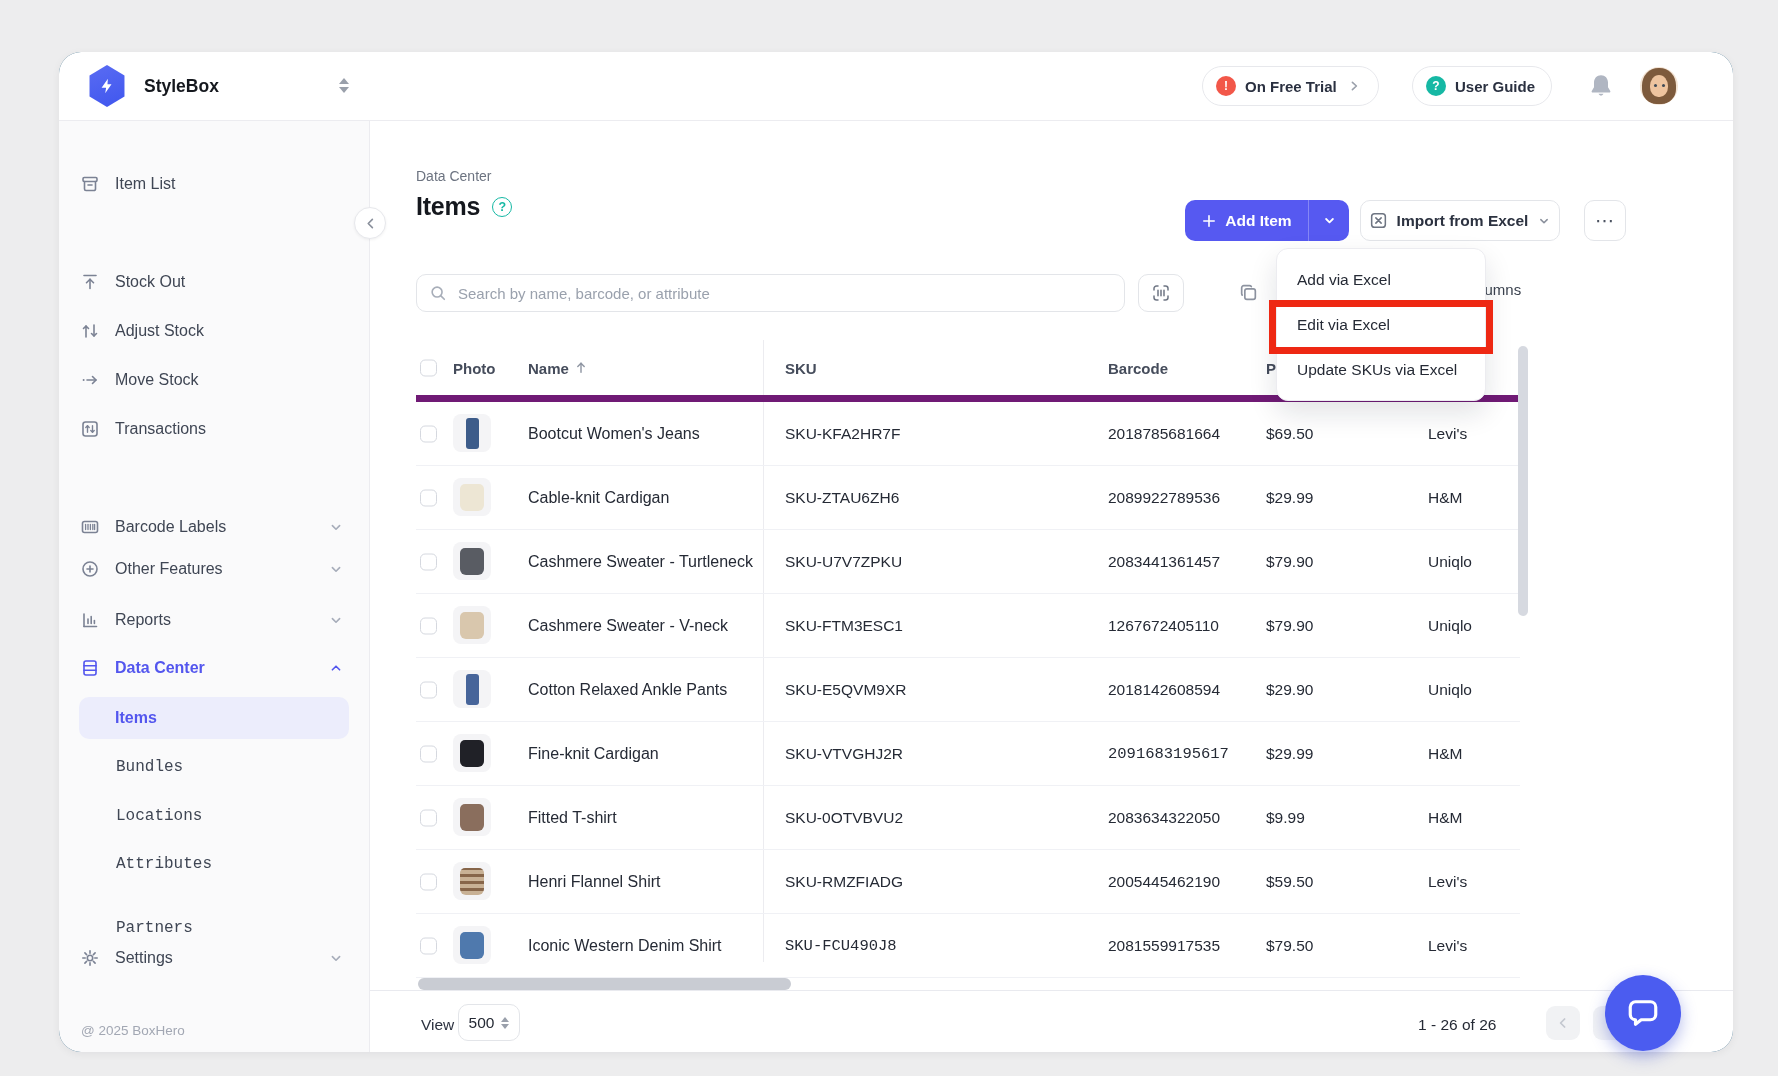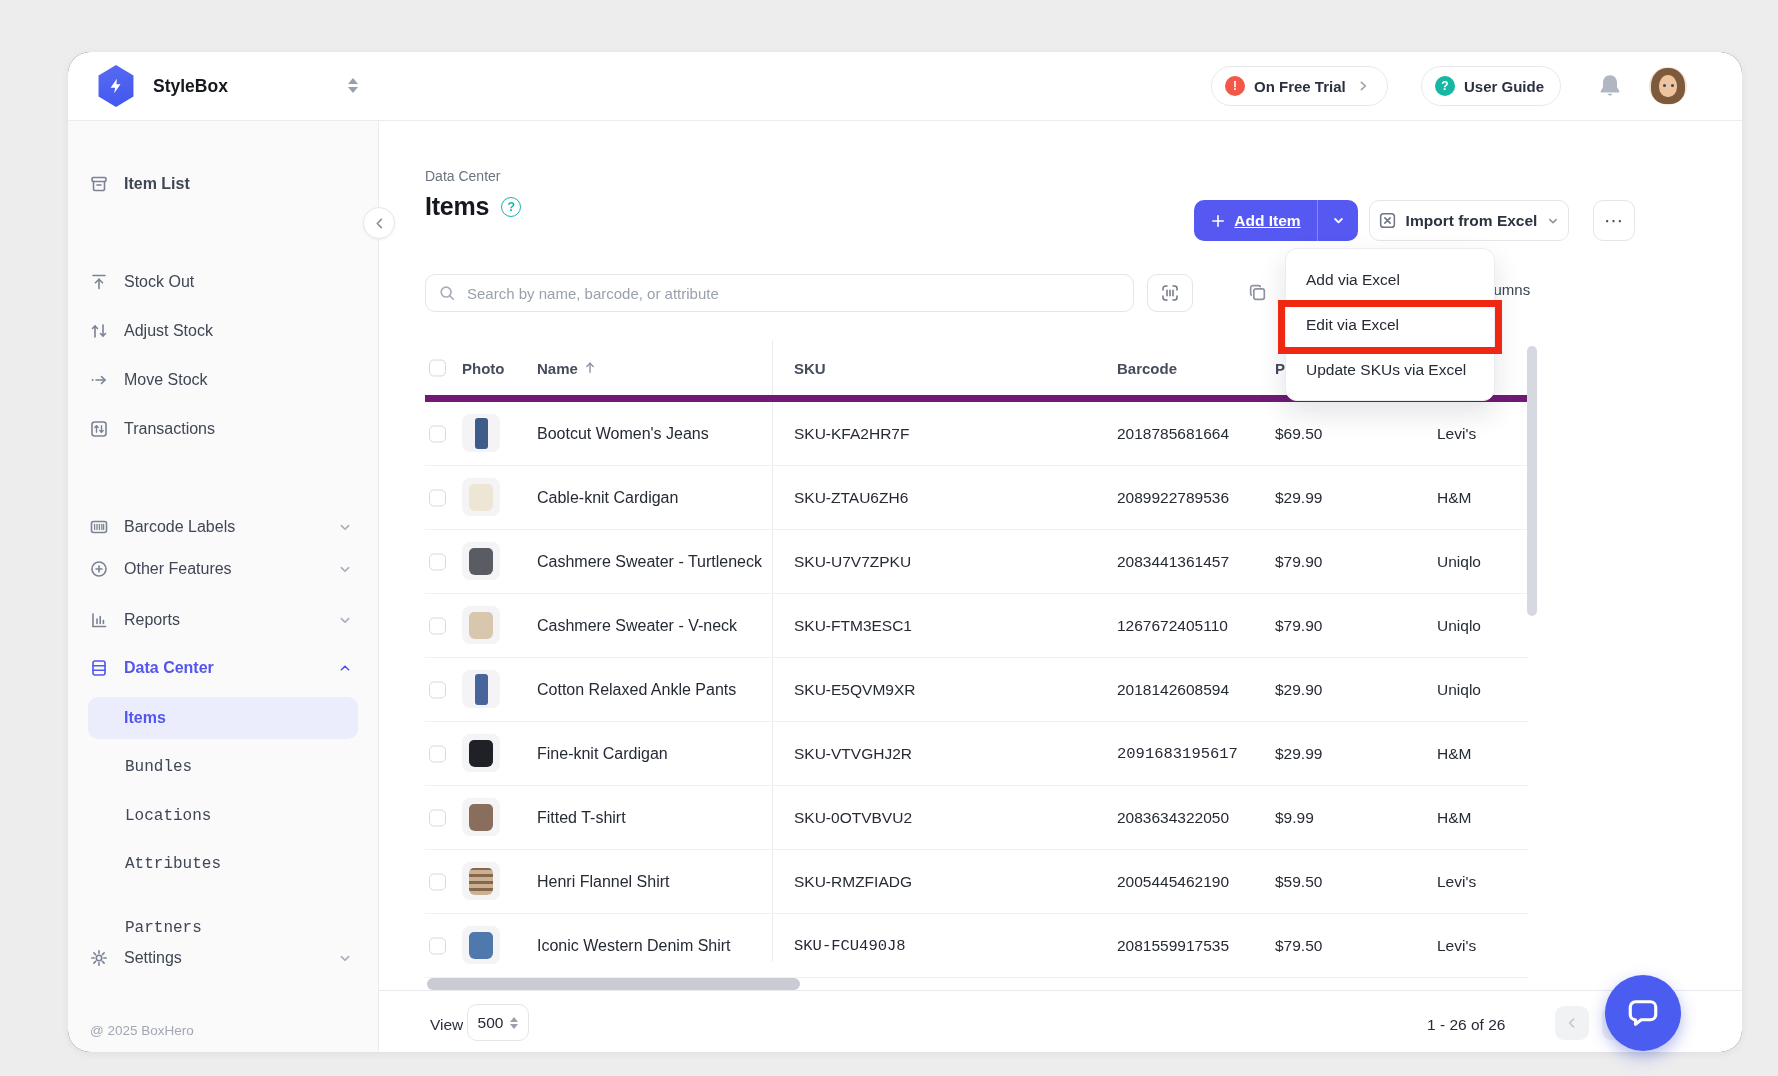--- a/index.html
+++ b/index.html
@@ -1,17 +1,17 @@
 <!DOCTYPE html>
 <html><head>
 <meta charset="utf-8">
 <style>
   html,body{margin:0;padding:0;}
   body{width:1778px;height:1076px;background:#ededee;font-family:"Liberation Sans",sans-serif;position:relative;overflow:hidden;-webkit-font-smoothing:antialiased;}
-  .card{position:absolute;left:68px;top:52px;width:1674px;height:1000px;background:#0c4a6e;border-radius:22px;box-shadow:0 2px 8px rgba(16,24,40,.06);overflow:hidden;}
+  .card{position:absolute;left:59px;top:52px;width:1674px;height:1000px;background:#0c4a6e;border-radius:22px;box-shadow:0 2px 8px rgba(16,24,40,.06);overflow:hidden;}
   
   .topbar{position:absolute;left:0;top:0;right:0;height:68px;border-bottom:1px solid #ececf0;background:#fff;z-index:6;}
   .logo{position:absolute;left:27px;top:13px;width:42px;height:42px;}
   .hex{width:38px;height:42px;margin-left:2px;background:linear-gradient(160deg,#5a6cf3,#3f56ee);clip-path:polygon(50% 0,96% 25%,96% 75%,50% 100%,4% 75%,4% 25%);display:flex;align-items:center;justify-content:center;}
   .appname{position:absolute;left:85px;top:0;height:68px;display:flex;align-items:center;font-size:17.5px;font-weight:700;color:#15181e;}
   .updown{position:absolute;left:280px;top:26px;display:flex;flex-direction:column;gap:3px;cursor:pointer;}
   .updown i{width:0;height:0;border-left:5px solid transparent;border-right:5px solid transparent;}
   .updown .u{border-bottom:6px solid #9aa0ab;} .updown .d{border-top:6px solid #9aa0ab;}
   .pill{position:absolute;top:14px;height:40px;border:1px solid #e7e8ec;border-radius:20px;background:#fff;display:flex;align-items:center;gap:9px;padding:0 16px 0 13px;font-size:15px;font-weight:600;color:#2a3040;cursor:pointer;box-sizing:border-box;}
   .badge{width:20px;height:20px;border-radius:50%;display:flex;align-items:center;justify-content:center;color:#fff;font-size:12px;font-weight:700;flex:none;}
@@ -30,21 +30,21 @@
   .subpill{position:absolute;left:20px;width:270px;height:42px;border-radius:10px;background:#ecedfc;display:flex;align-items:center;padding-left:36px;box-sizing:border-box;font-size:16px;font-weight:600;color:#5356ee;cursor:pointer;}
   .sbfooter{position:absolute;left:22px;bottom:14px;font-size:13.5px;color:#a2a7b3;}
   .collapse{position:absolute;left:295px;top:155px;width:30px;height:30px;border-radius:50%;background:#fff;border:1px solid #e7e8ec;box-shadow:0 1px 3px rgba(0,0,0,.06);display:flex;align-items:center;justify-content:center;z-index:7;cursor:pointer;}
   
   .main{position:absolute;left:311px;top:68px;right:0;bottom:0;background:#fff;}
   .crumb{position:absolute;left:46px;top:48px;font-size:14px;color:#6c7380;}
   .titlerow{position:absolute;left:46px;top:72px;display:flex;align-items:center;gap:12px;}
   .title{font-size:25px;font-weight:700;color:#15181e;letter-spacing:-.2px;}
   .helpq{width:20px;height:20px;border:1.8px solid #16b8a4;border-radius:50%;color:#16b8a4;font-size:12.5px;font-weight:700;display:flex;align-items:center;justify-content:center;box-sizing:border-box;cursor:pointer;}
   .btn-add{position:absolute;left:815px;top:80px;width:164px;height:41px;background:#5659f1;border-radius:10px;display:flex;align-items:stretch;color:#fff;cursor:pointer;}
-  .btn-add .mainpart{flex:1;display:flex;align-items:center;justify-content:center;gap:8px;font-size:15.5px;font-weight:600;border-right:1px solid rgba(255,255,255,.28);text-decoration:underline;}
+  .btn-add .mainpart{flex:1;display:flex;align-items:center;justify-content:center;gap:8px;font-size:15.5px;font-weight:600;border-right:1px solid rgba(255,255,255,.28);}
   .btn-add .chevpart{width:40px;display:flex;align-items:center;justify-content:center;}
   .btn-import{position:absolute;left:990px;top:80px;width:200px;height:41px;background:#fff;border:1px solid #e3e5e9;border-radius:10px;display:flex;align-items:center;justify-content:center;gap:9px;font-size:15.5px;font-weight:600;color:#2c3240;box-sizing:border-box;cursor:pointer;}
   .btn-more{position:absolute;left:1214px;top:80px;width:42px;height:41px;background:#fff;border:1px solid #e3e5e9;border-radius:10px;display:flex;align-items:center;justify-content:center;font-size:19px;letter-spacing:1px;color:#4b5260;box-sizing:border-box;cursor:pointer;}
   .search{position:absolute;left:46px;top:154px;width:709px;height:38px;border:1px solid #e3e5e9;border-radius:10px;box-sizing:border-box;display:flex;align-items:center;gap:9px;padding:0 12px;}
   .search input{border:none;outline:none;flex:1;font-size:15px;color:#2c3240;font-family:"Liberation Sans",sans-serif;background:transparent;}
   .search input::placeholder{color:#9aa1ad;}
   .scanbtn{position:absolute;left:768px;top:154px;width:46px;height:38px;border:1px solid #e3e5e9;border-radius:10px;box-sizing:border-box;display:flex;align-items:center;justify-content:center;cursor:pointer;background:#fff;}
   .exporticon{position:absolute;left:868px;top:162px;cursor:pointer;}
   .columnsctl{position:absolute;left:1066px;top:160px;display:flex;align-items:center;gap:8px;font-size:15px;color:#3b424f;cursor:pointer;}
   
@@ -116,21 +116,21 @@
     </div>
     <div class="avatar">
       <div class="hair"></div>
       <div class="face"></div>
       <div class="eye" style="left:14px;"></div>
       <div class="eye" style="left:22px;"></div>
     </div>
   </div>
 
   <div class="sidebar">
-    <div class="nav" style="top:40px;font-weight:bold;">
+    <div class="nav" style="top:40px;">
       <svg width="20" height="20" viewBox="0 0 20 20" fill="none" stroke="#7b8294" stroke-width="1.6" stroke-linecap="round" stroke-linejoin="round">
           <rect x="3" y="3.5" width="14" height="4" rx="1.2"></rect>
           <path d="M4.5 7.5V15A1.5 1.5 0 0 0 6 16.5h8a1.5 1.5 0 0 0 1.5-1.5V7.5"></path>
           <path d="M8 11h4"></path>
         </svg>
       <span class="lbl">Item List</span>
     </div>
     <div class="nav" style="top:138px;">
       <svg width="20" height="20" viewBox="0 0 20 20" fill="none" stroke="#7b8294" stroke-width="1.6" stroke-linecap="round" stroke-linejoin="round">
           <path d="M4 3.5h12"></path>

